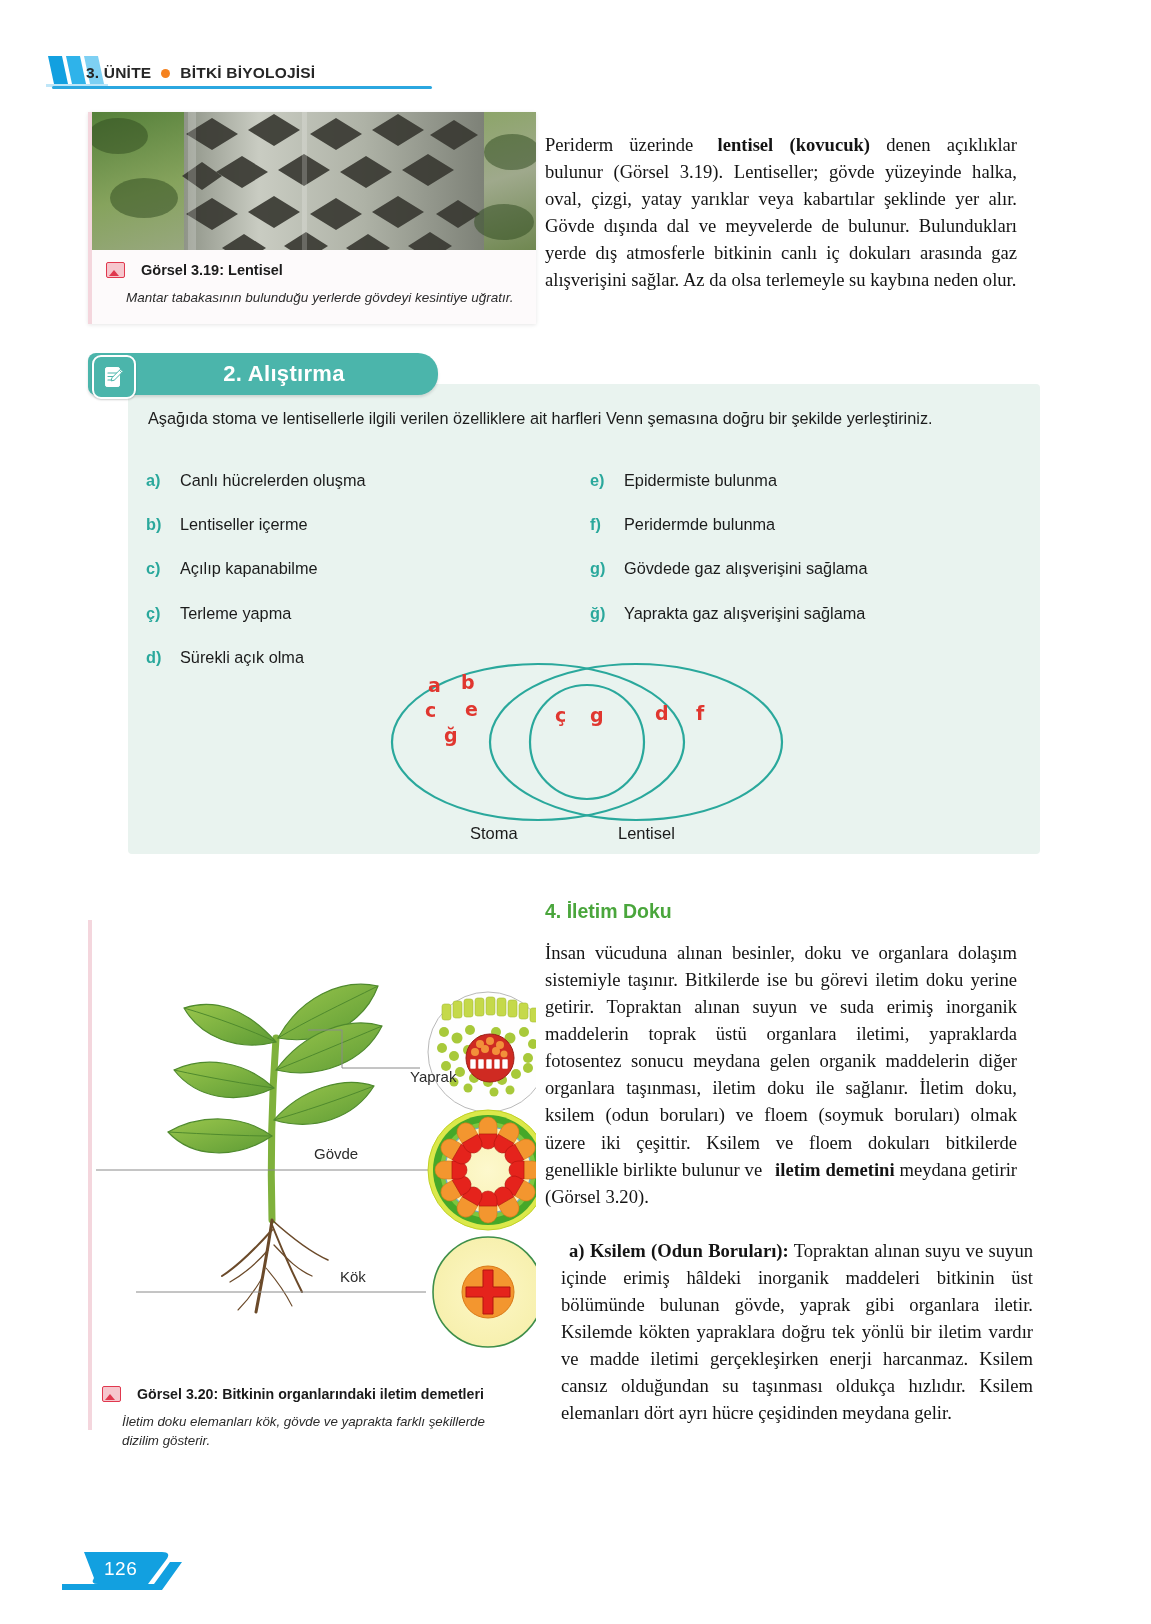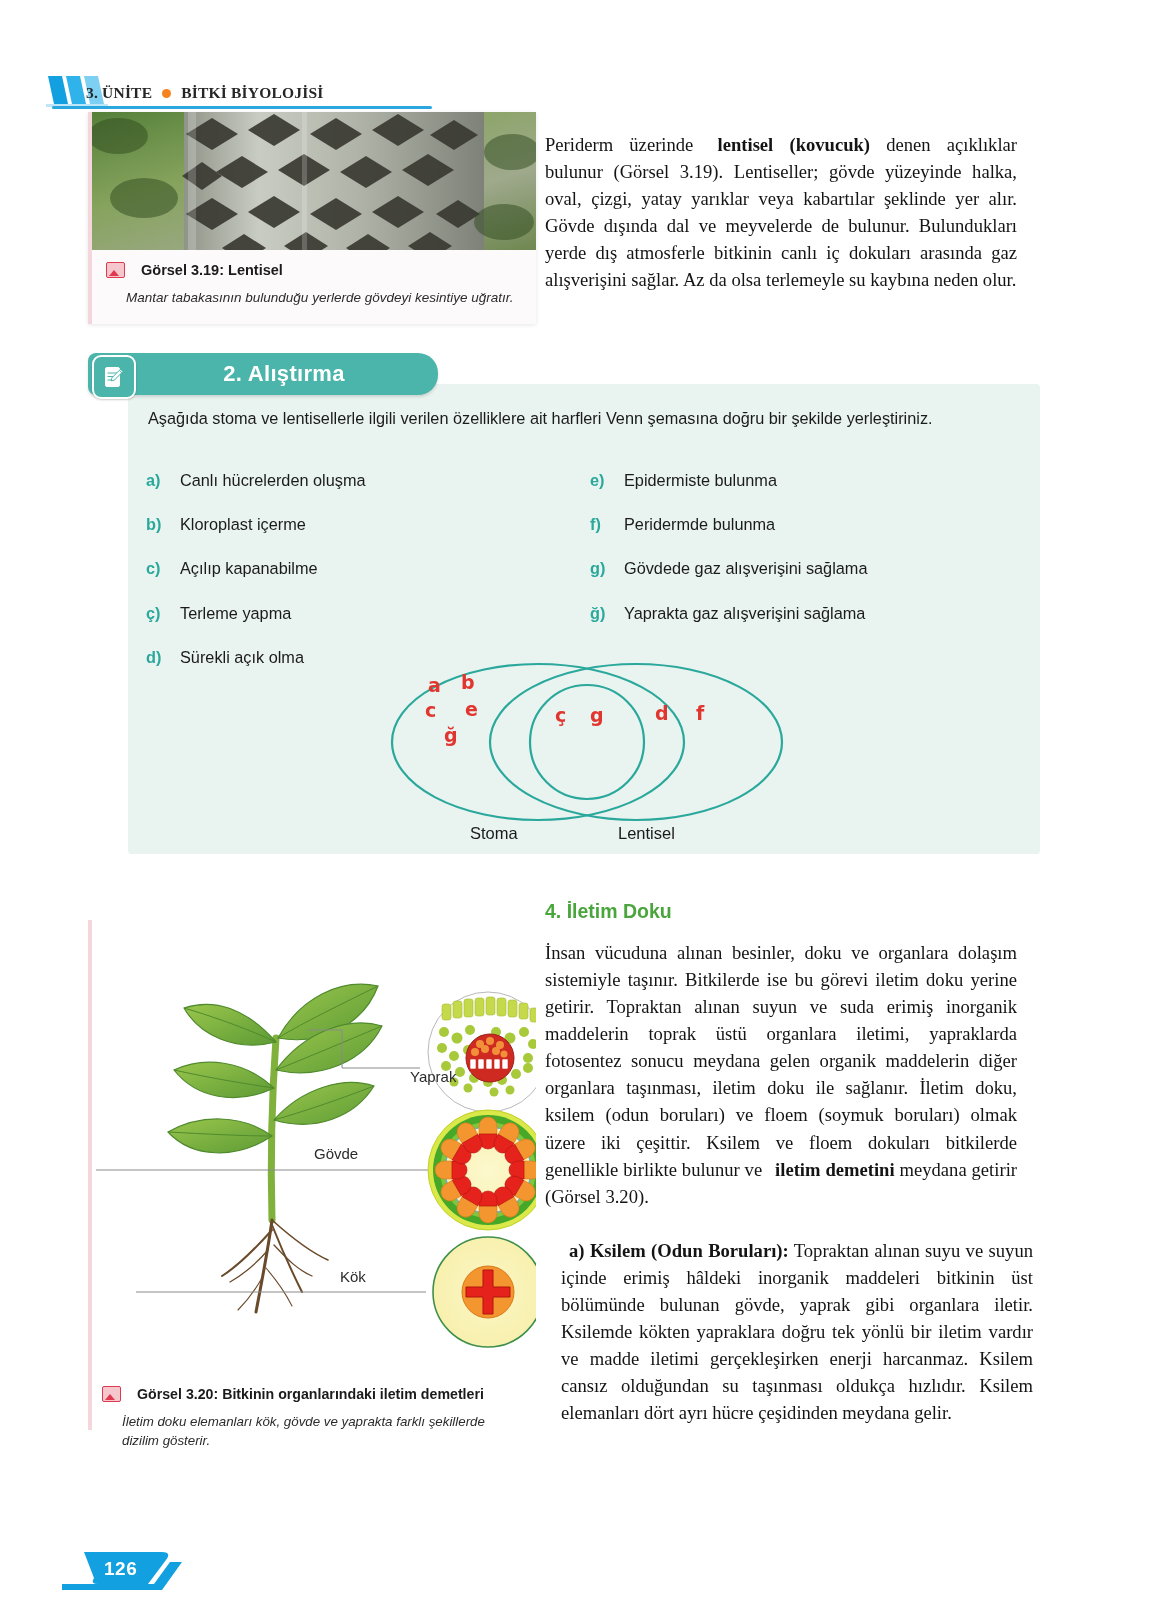--- a/index.html
+++ b/index.html
@@ -13,25 +13,24 @@
     background: #ffffff;
     font-family: "Liberation Sans", sans-serif;
     position: relative;
     overflow: hidden;
     color: #1b1b1b;
   }
 
   
   .page-header {
     position: absolute;
-    top: 44px;
+    top: 24px;
     left: 0;
     width: 100%;
     height: 42px;
-    font-family: Liberation Serif, serif;
   }
   .header-rule {
     position: absolute;
     left: 52px;
     top: 62px;
     width: 380px;
     height: 3px;
     background: #2ba7e0;
     border-radius: 2px;
   }
@@ -297,21 +296,21 @@
     bottom: 34px;
     width: 120px;
     height: 46px;
   }
   .page-num {
     position: absolute;
     left: 104px;
     bottom: 44px;
     color: #ffffff;
     font-size: 19px;
-    font-weight: 700;
+    font-weight: 400;
     letter-spacing: .5px;
     z-index: 3;
   }
 </style>
 </head>
 <body>
 
 <div class="page-header">
   <svg class="header-mark" viewBox="0 0 64 34">
     <path d="M2 2 L16 2 L22 30 L8 30 Z" fill="#12a0e0"></path>
@@ -392,21 +391,21 @@
 
   <div class="prompt">Aşağıda stoma ve lentisellerle ilgili verilen özelliklere ait harfleri Venn şemasına doğru bir şekilde yerleştiriniz.</div>
 
   <div class="opt-col" id="opt-left">
     <div class="opt">
         <span class="lt">a)</span>
         <span class="tx">Canlı hücrelerden oluşma</span>
       </div>
     <div class="opt">
         <span class="lt">b)</span>
-        <span class="tx">Kloroplast içerme</span>
+        <span class="tx">Lentiseller içerme</span>
       </div>
     <div class="opt">
         <span class="lt">c)</span>
         <span class="tx">Açılıp kapanabilme</span>
       </div>
     <div class="opt">
         <span class="lt">ç)</span>
         <span class="tx">Terleme yapma</span>
       </div>
     <div class="opt">

